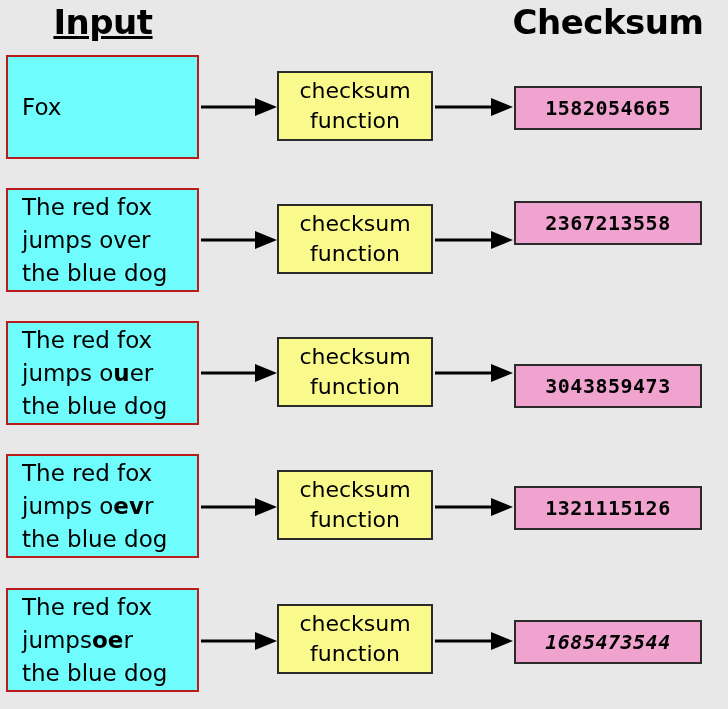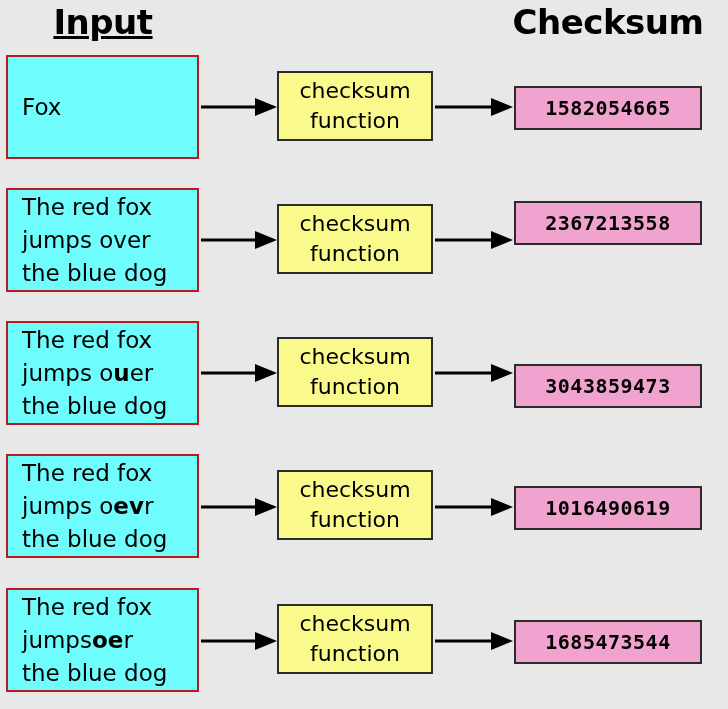--- a/index.html
+++ b/index.html
@@ -221,21 +221,21 @@
           <div class="fn-text">checksum
 function</div>
         </div>
         <div class="arrow" style="left: 435px; top: 497px;">
           <svg width="78" height="20" viewBox="0 0 78 20">
             <line x1="0" y1="10" x2="56" y2="10" stroke="#000000" stroke-width="3"></line>
             <polygon points="56,1 78,10 56,19" fill="#000000"></polygon>
           </svg>
         </div>
         <div class="sum-box" style="top: 486px;">
-          <span class="sum-text">1016490619</span>
+          <span class="sum-text">1321115126</span>
         </div>
       </div>
       <div class="row">
         <div class="input-box" style="top: 588px; height: 104px;">
           <div class="input-text">The red fox<br>jumps<b>oe</b>r<br>the blue dog</div>
         </div>
         <div class="arrow" style="left: 201px; top: 631px;">
           <svg width="76" height="20" viewBox="0 0 76 20">
             <line x1="0" y1="10" x2="54" y2="10" stroke="#000000" stroke-width="3"></line>
             <polygon points="54,1 76,10 54,19" fill="#000000"></polygon>
@@ -244,19 +244,19 @@
         <div class="fn-box" style="top: 604px; height: 70px;">
           <div class="fn-text">checksum
 function</div>
         </div>
         <div class="arrow" style="left: 435px; top: 631px;">
           <svg width="78" height="20" viewBox="0 0 78 20">
             <line x1="0" y1="10" x2="56" y2="10" stroke="#000000" stroke-width="3"></line>
             <polygon points="56,1 78,10 56,19" fill="#000000"></polygon>
           </svg>
         </div>
-        <div class="sum-box" style="top: 620px;">
+        <div class="sum-box" style="top: 620px; font-style: italic;">
           <span class="sum-text">1685473544</span>
         </div>
       </div>
     </div>
 
 </div>
 
 </body></html>

